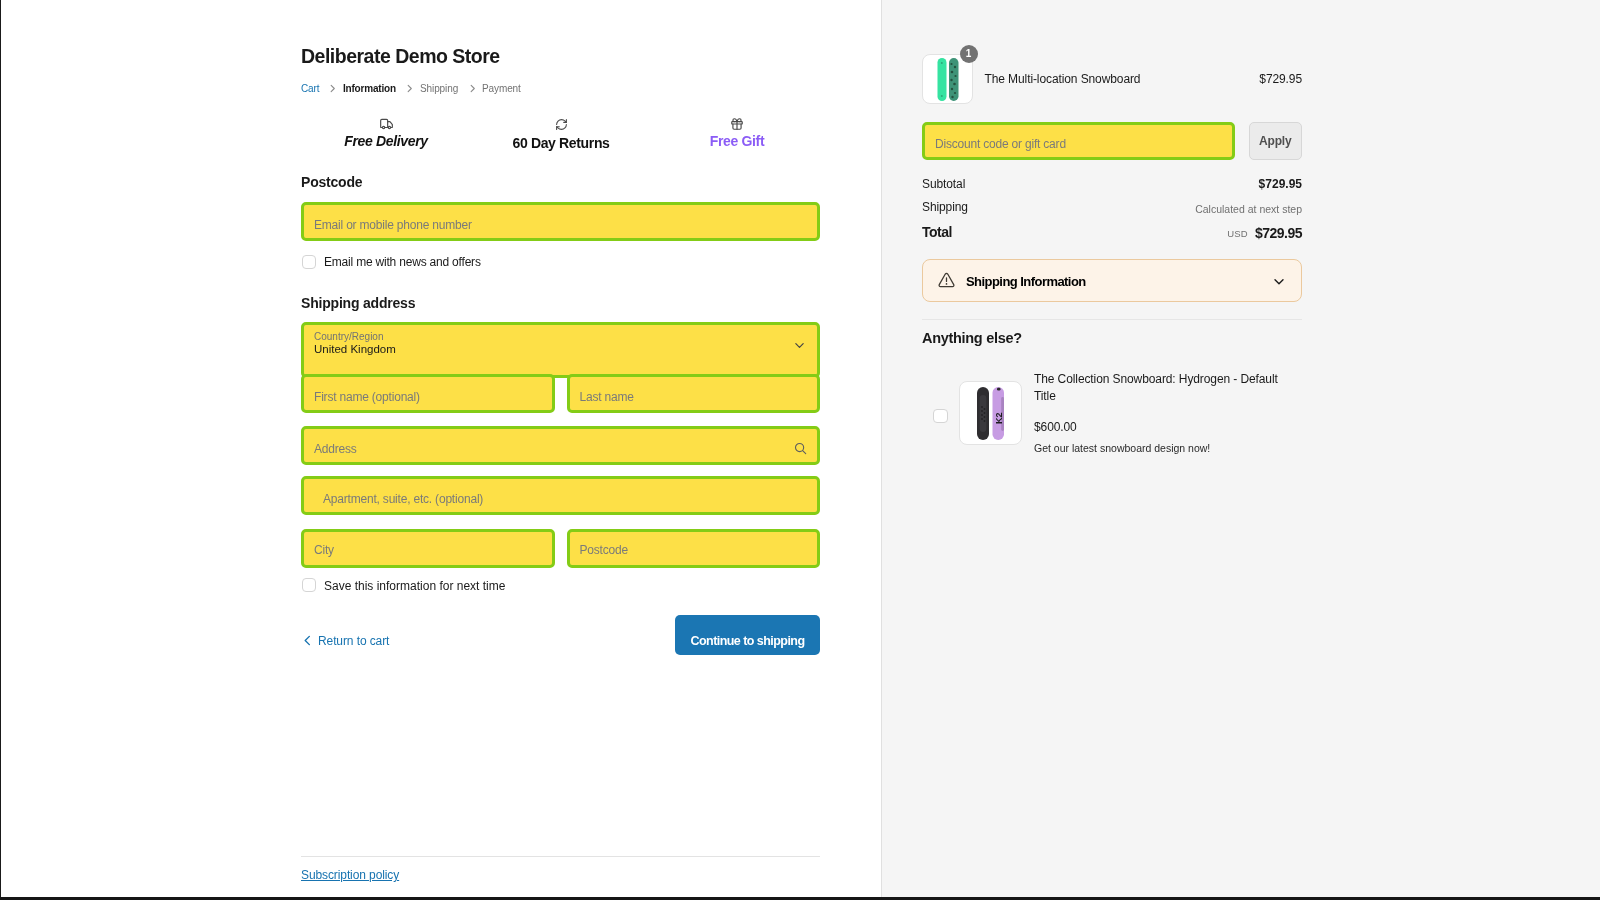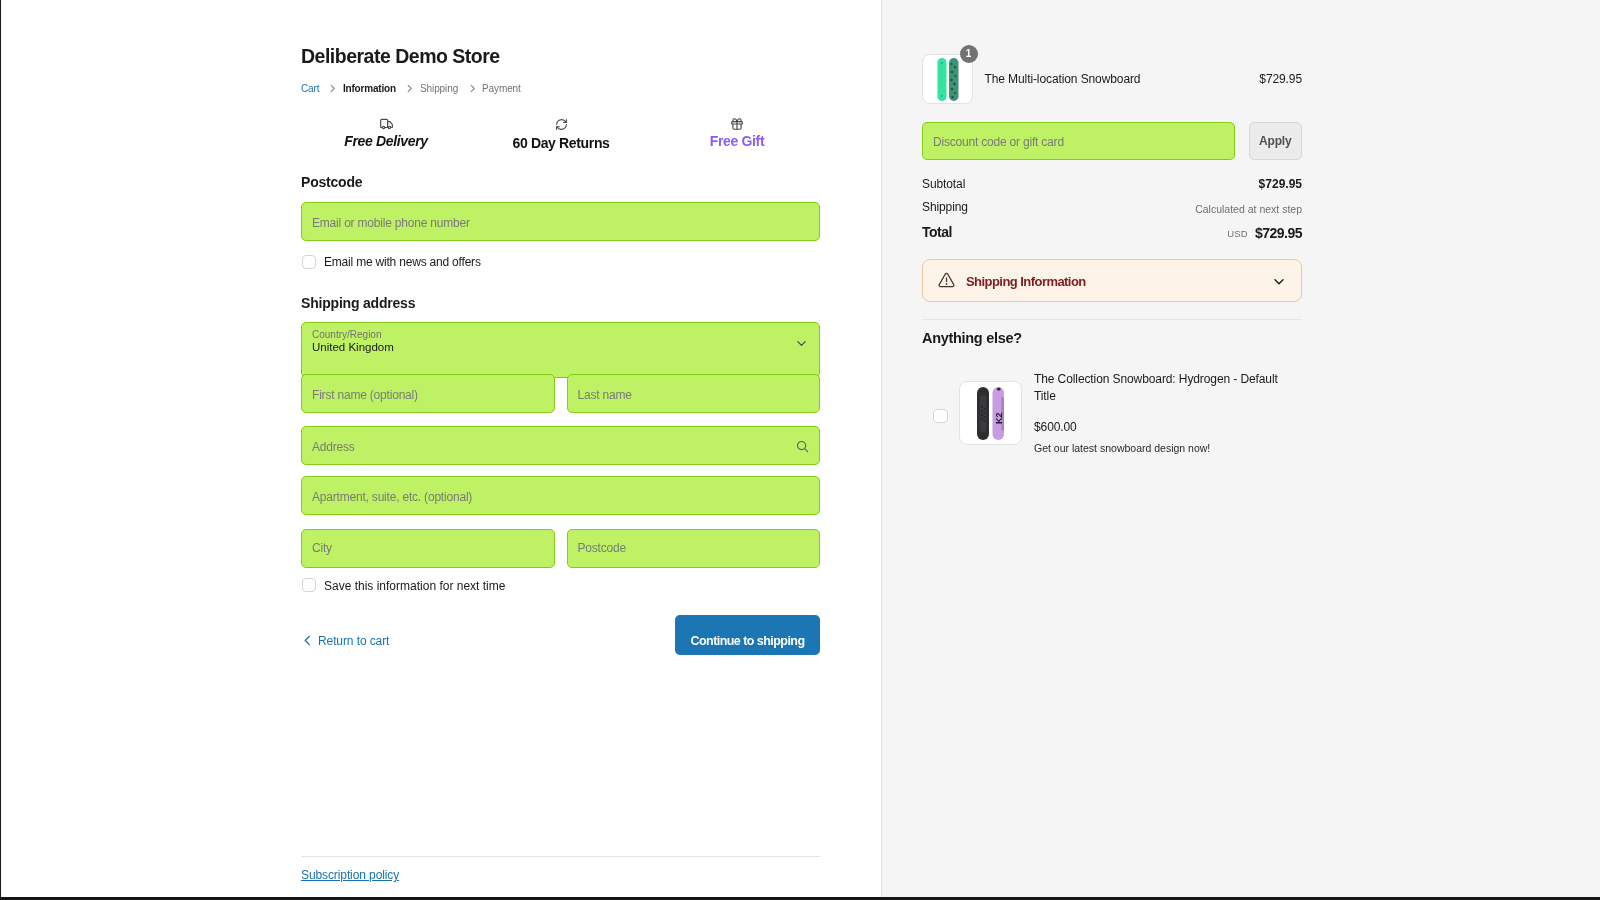--- a/index.html
+++ b/index.html
@@ -2,21 +2,21 @@
 <html><head>
 <meta charset="utf-8">
 <style>
   * { margin:0; padding:0; box-sizing:border-box; }
   html,body { width:1600px; height:900px; overflow:hidden; }
   body { font-family:"Liberation Sans", sans-serif; background:#fff; position:relative; }
   .abs { position:absolute; }
   #frame { position:absolute; inset:0; border-left:1px solid #1a1a1a; }
   #bottombar { position:absolute; left:0; right:0; bottom:0; height:3px; background:#161616; }
   #sidebar { position:absolute; left:881px; top:0; width:719px; height:897px; background:#f5f5f5; border-left:1px solid #e0e0e0; }
-  .in { border:1px solid #84cc16; border-radius:5px; background:#bef264; }
+  .in { border:3px solid #84cc16; border-radius:5px; background:#fde047; }
   .ph { color:#7a7a7a; font-size:12px; letter-spacing:-0.2px; }
   .cb { border:1px solid #d5d5d5; border-radius:4px; background:#fff; }
   h1 { font-size:19.5px; font-weight:700; letter-spacing:-0.5px; color:#1a1a1a; }
   .sec { font-size:14px; font-weight:700; letter-spacing:-0.2px; color:#1a1a1a; }
   .blue { color:#1773b0; }
   .t12 { font-size:12px; color:#1a1a1a; letter-spacing:-0.1px; }
 </style>
 </head>
 <body>
 <div id="frame"></div>
@@ -96,21 +96,21 @@
     <span class="ph abs" style="left:10px; top:13px;">Last name</span>
   </div>
 <div class="abs in" style="left:301px; top:426px; width:519px; height:39px;">
   <span class="ph abs" style="left:10px; top:13px;">Address</span>
   <svg class="abs" style="right:10px; top:12.5px;" width="13" height="13" viewBox="0 0 14 14">
       <circle cx="6" cy="6" r="4.4" fill="none" stroke="#5e5e5e" stroke-width="1.2"></circle>
       <path d="M9.3 9.3 L12.6 12.6" stroke="#5e5e5e" stroke-width="1.2" stroke-linecap="round"></path>
     </svg>
 </div>
 <div class="abs in" style="left:301px; top:475.5px; width:519px; height:39px;">
-    <span class="ph abs" style="left:10px; top:13px;">Apartment, suite, etc. (optional)</span>
+    <span class="ph abs" style="left:19px; top:13px;">Apartment, suite, etc. (optional)</span>
   </div>
 <div class="abs in" style="left:301px; top:528.5px; width:253.5px; height:39px;">
     <span class="ph abs" style="left:10px; top:11.5px;">City</span>
   </div>
 <div class="abs in" style="left:566.5px; top:528.5px; width:253.5px; height:39px;">
     <span class="ph abs" style="left:10px; top:11.5px;">Postcode</span>
   </div>
 <div class="abs cb" style="left:302px; top:578px; width:14px; height:14px;"></div>
 <div class="abs t12" style="left:324px; top:579px; letter-spacing:0;">Save this information for next time</div>
 
@@ -159,21 +159,21 @@
 <div class="abs" style="left:1000px; top:224px; width:302px; text-align:right;">
   <span style="font-size:9.5px; color:#707070; letter-spacing:0.2px; vertical-align:1.5px; margin-right:7px;">USD</span><span style="font-size:14px; font-weight:700; color:#1a1a1a; letter-spacing:-0.5px;">$729.95</span>
 </div>
 
 <div class="abs" style="left:922px; top:259px; width:380px; height:43px; background:#fdf3e8; border:1px solid #ebc99e; border-radius:8px;">
   <svg class="abs" style="left:15px; top:12px;" width="17" height="16" viewBox="0 0 24 22">
     <path d="M10.3 2.6 L1.8 17.5 a2 2 0 0 0 1.7 3 h17 a2 2 0 0 0 1.7 -3 L13.7 2.6 a2 2 0 0 0 -3.4 0 z" fill="none" stroke="#3f3a33" stroke-width="1.8" stroke-linejoin="round"></path>
     <line x1="12" y1="8" x2="12" y2="13" stroke="#3f3a33" stroke-width="1.8" stroke-linecap="round"></line>
     <circle cx="12" cy="16.6" r="1.2" fill="#3f3a33"></circle>
   </svg>
-  <span class="abs" style="left:43px; top:14px; font-size:13px; font-weight:700; letter-spacing:-0.55px; color:#7f1d1d;">Shipping Information</span>
+  <span class="abs" style="left:43px; top:14px; font-size:13px; font-weight:700; letter-spacing:-0.55px; color:#000000;">Shipping Information</span>
   <svg class="abs" style="right:16px; top:16px;" width="12" height="12" viewBox="0 0 12 12">
       <path d="M2 3.8 L6 7.8 L10 3.8" fill="none" stroke="#1a1a1a" stroke-width="1.4" stroke-linecap="round" stroke-linejoin="round"></path>
     </svg>
 </div>
 
 <div class="abs" style="left:922px; top:318.5px; width:380px; border-top:1px solid #e6e6e6;"></div>
 
 <div class="abs" style="left:922px; top:330px; font-size:14.5px; font-weight:700; letter-spacing:-0.3px; color:#1a1a1a;">Anything else?</div>
 <div class="abs cb" style="left:933px; top:408.5px; width:14.5px; height:14.5px;"></div>
 <div class="abs" style="left:959px; top:381px; width:63px; height:64px; background:#fff; border:1px solid #e3e3e3; border-radius:8px;">

